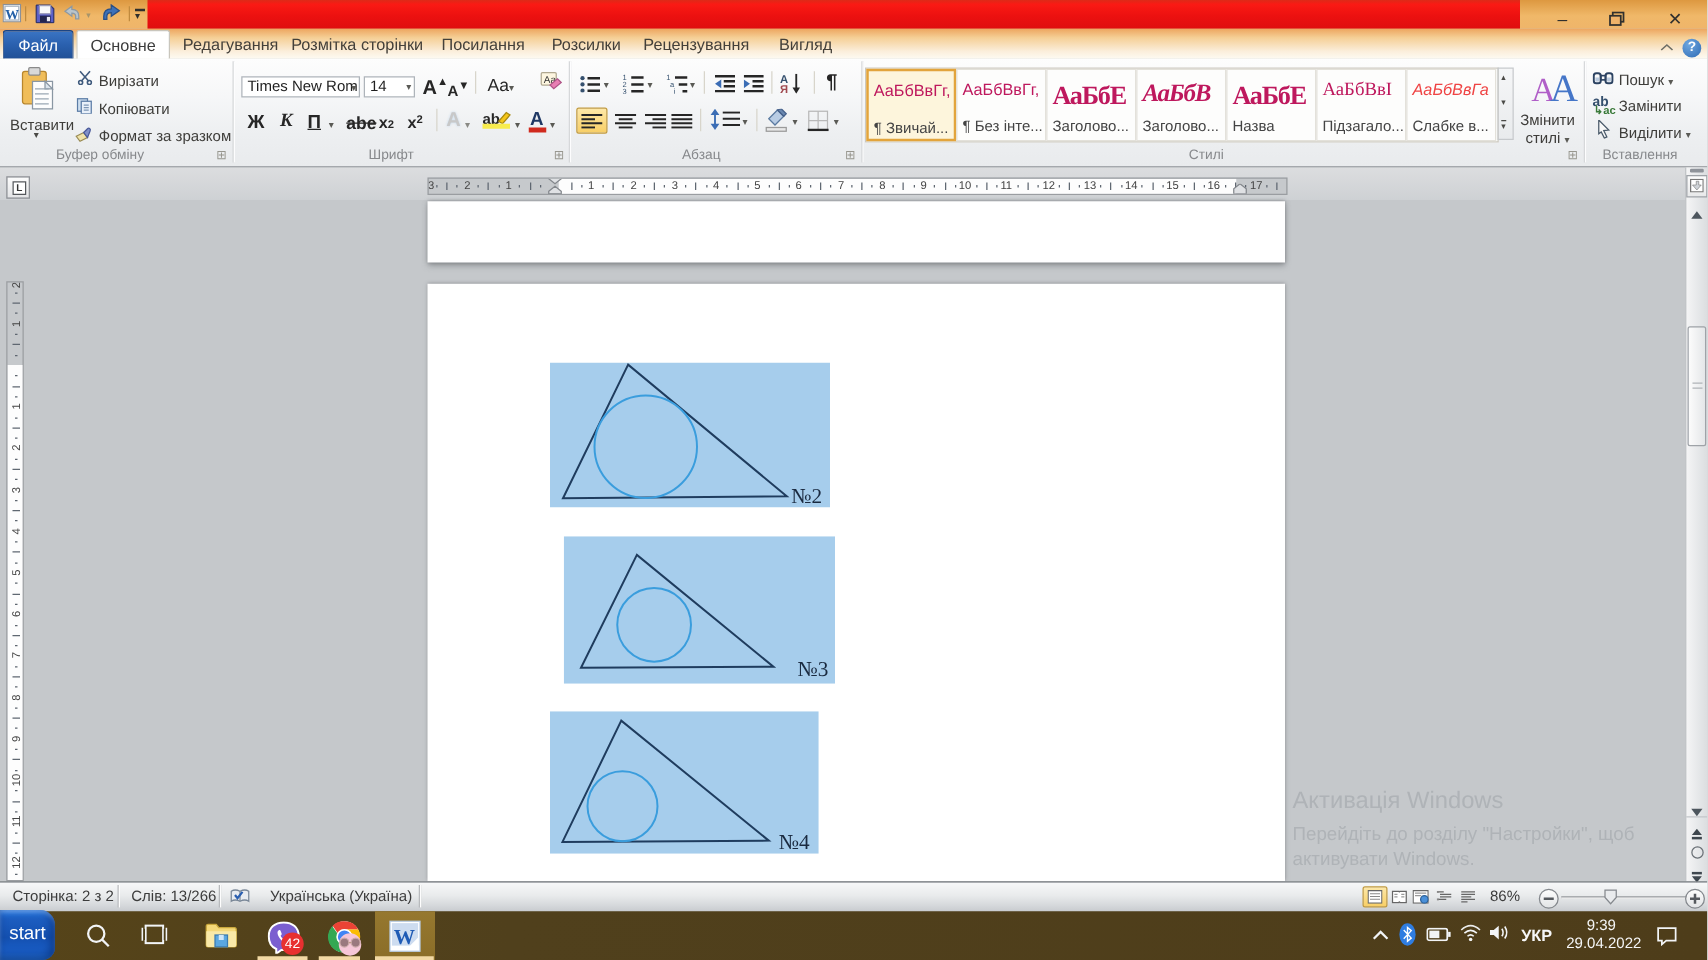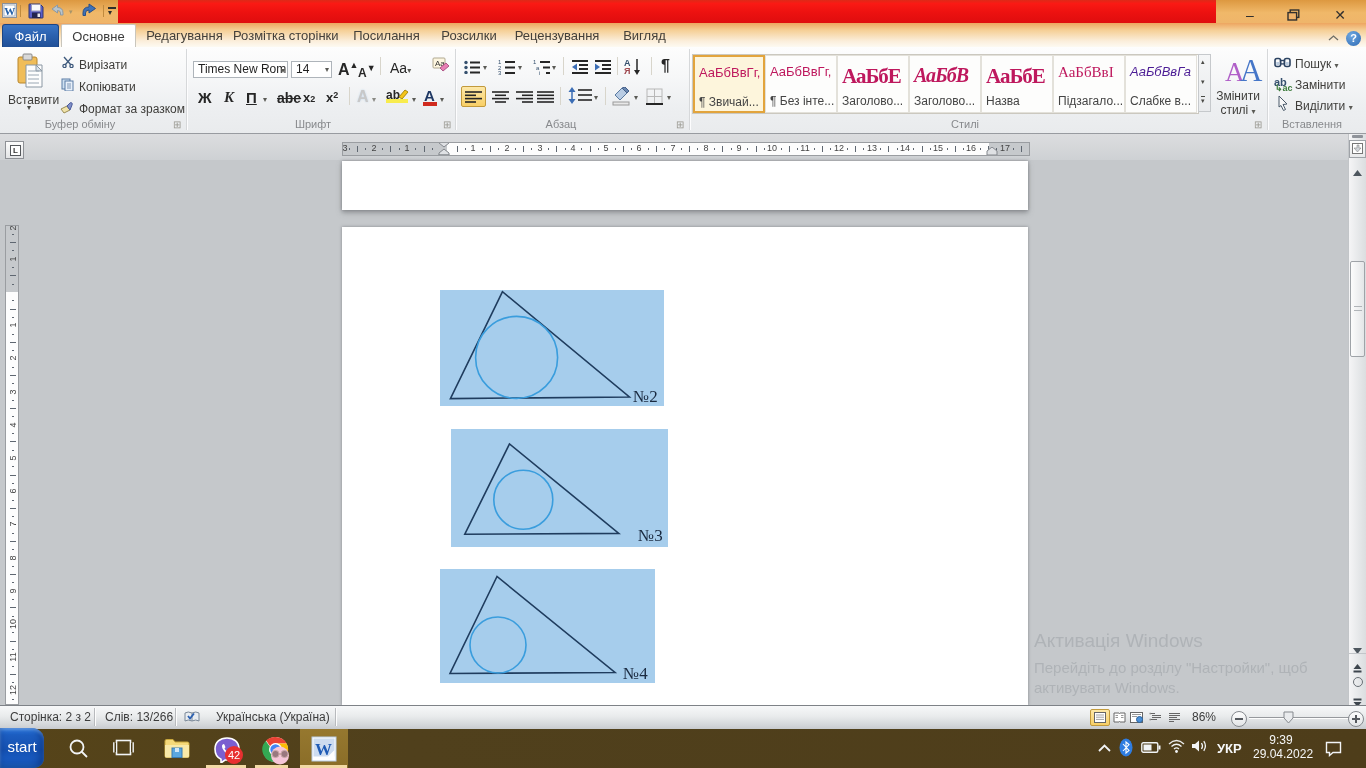--- a/index.html
+++ b/index.html
@@ -333,21 +333,21 @@
     </div>
     <div class="sitem" style="left:288px;">
       <div class="sprev" style="font-size:21px;font-weight:bold;font-family:'Liberation Serif',serif;letter-spacing:-1px;">АаБбЕ</div>
       <div class="slab">Назва</div>
     </div>
     <div class="sitem" style="left:360px;">
       <div class="sprev" style="font-size:15px;font-family:'Liberation Serif',serif;">АаБбВвІ</div>
       <div class="slab">Підзагало...</div>
     </div>
     <div class="sitem" style="left:432px;">
-      <div class="sprev" style="font-size:13px;font-style:italic;color:#4c1d95;">АаБбВвГа</div>
+      <div class="sprev" style="font-size:13px;font-style:italic;color:#ef4444;">АаБбВвГа</div>
       <div class="slab">Слабке в...</div>
     </div>
   </div>
   <div class="abs" style="left:1198px;top:54px;width:13px;height:58px;background:linear-gradient(180deg,#f5f6f7,#e9ebed);border:1px solid #c6c9cc;box-sizing:border-box;">
     <div style="position:absolute;left:2px;top:3px;font-size:7px;color:#4a4a46;">▴</div>
     <div style="position:absolute;left:2px;top:23px;font-size:7px;color:#4a4a46;">▾</div>
     <div style="position:absolute;left:2px;top:41px;font-size:7px;color:#4a4a46;border-top:1.5px solid #4a4a46;">▾</div>
   </div>
   <div class="abs" style="left:1225px;top:52px;width:36px;height:34px;font-family:'Liberation Serif',serif;">
     <span style="position:absolute;left:0;top:5px;font-size:27px;color:#b05fc8;">А</span>

